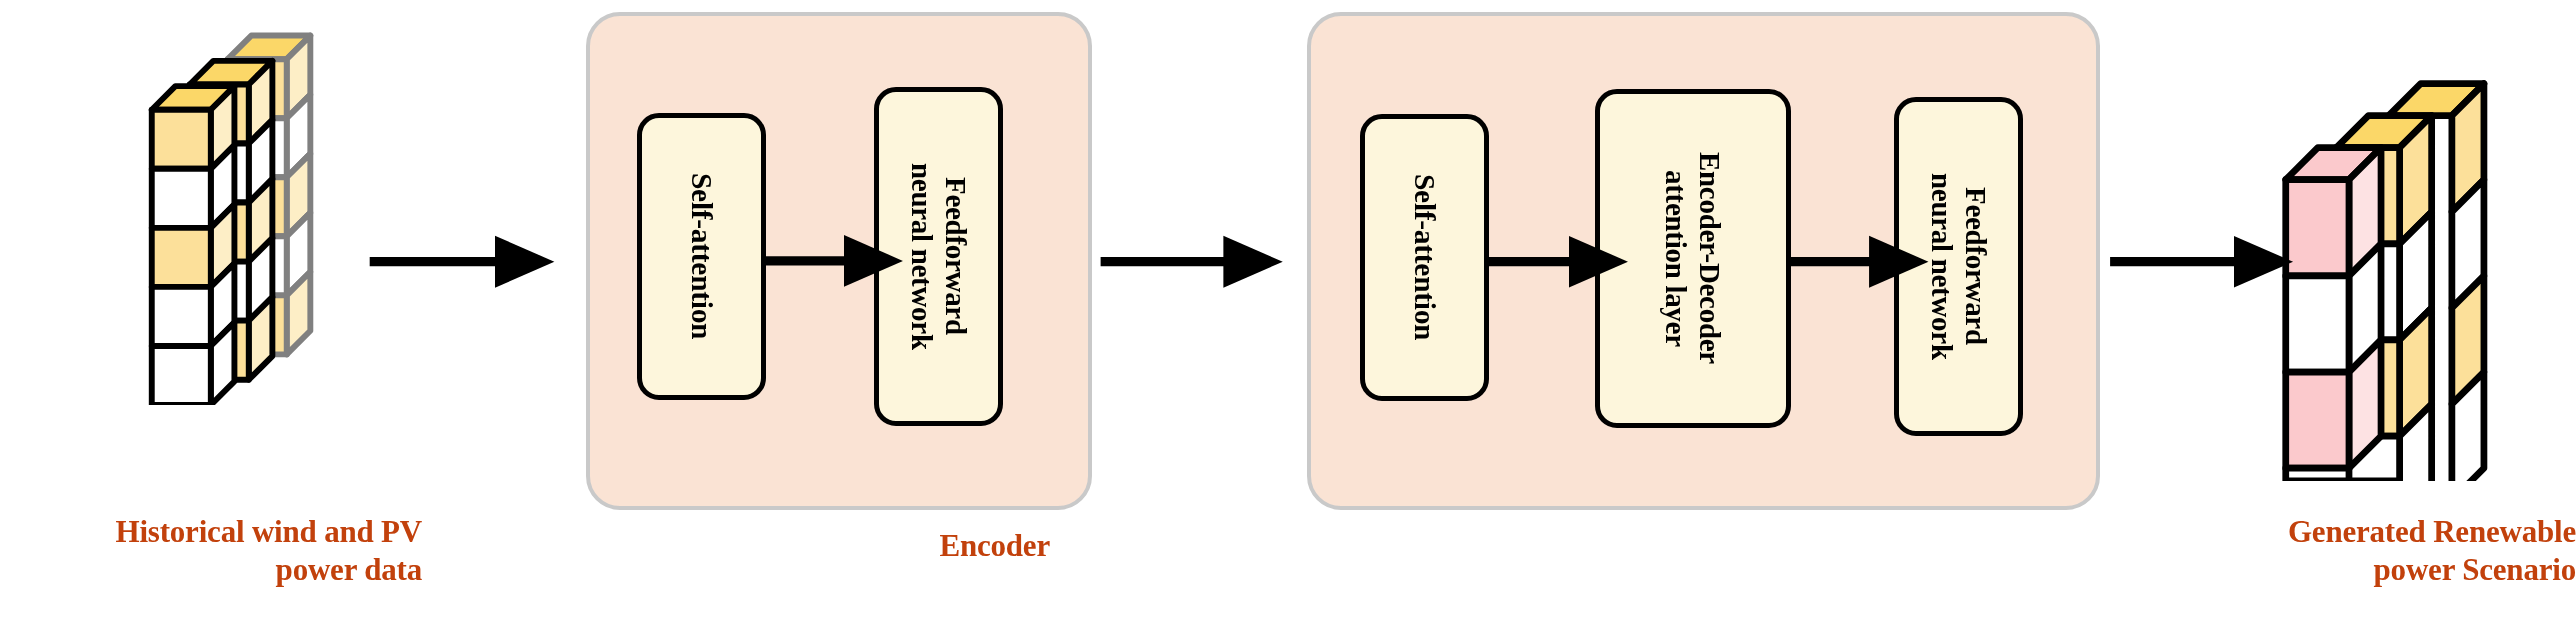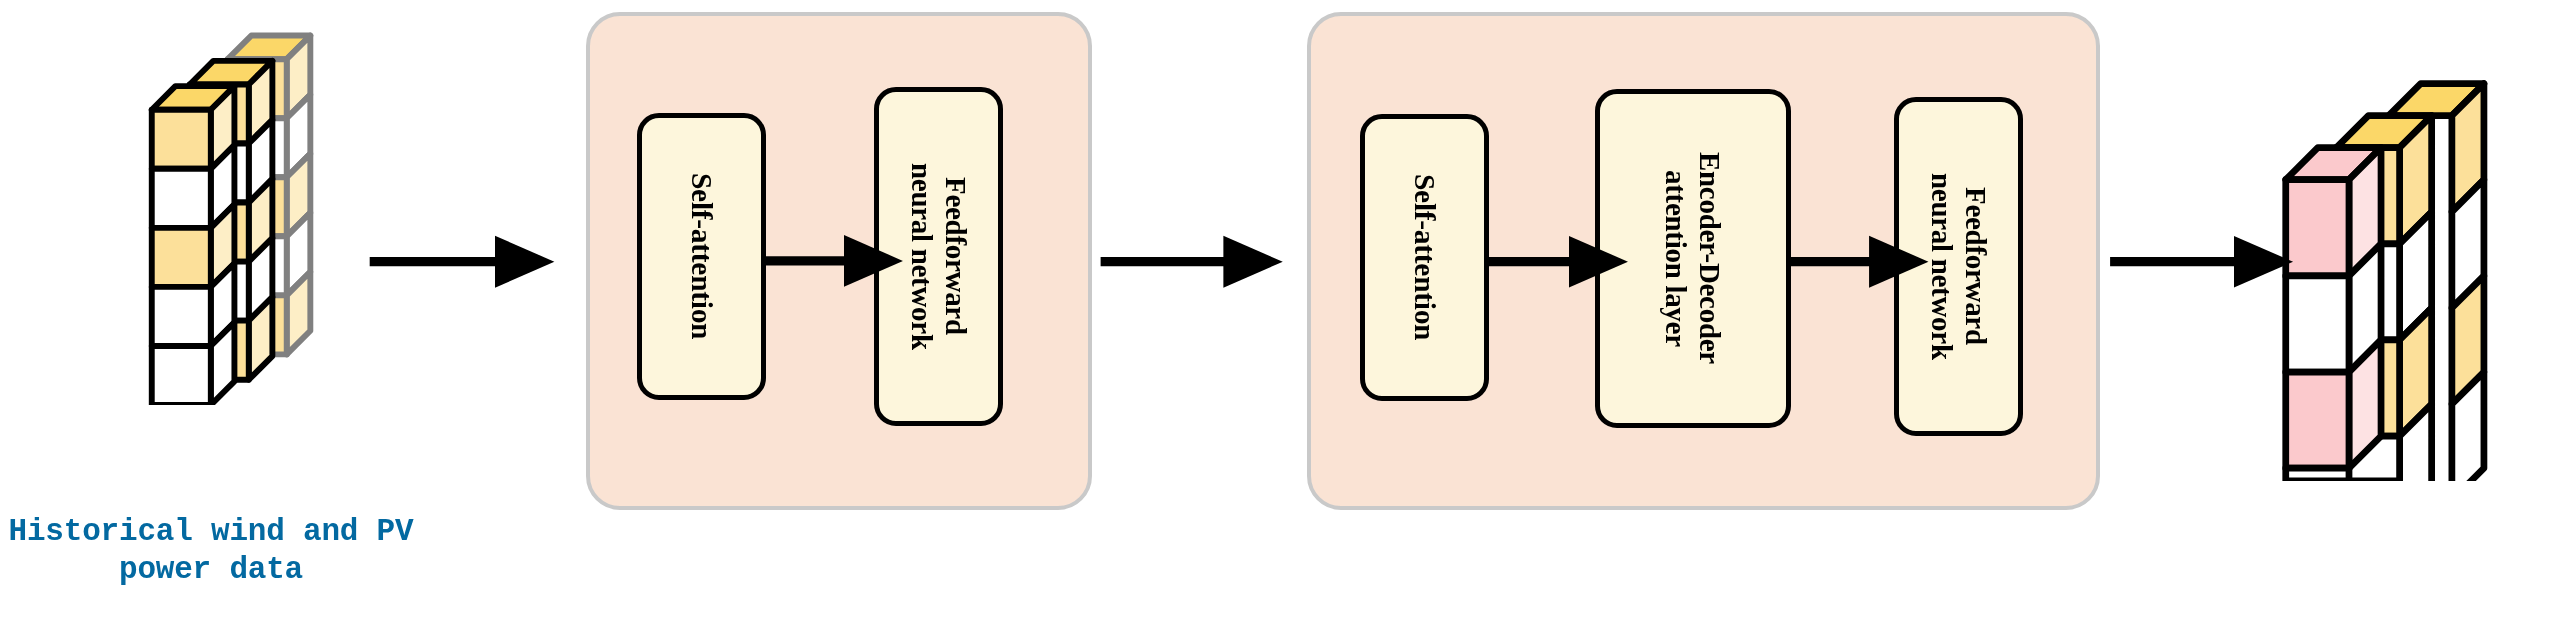--- a/index.html
+++ b/index.html
@@ -17,27 +17,26 @@
   #stage {
     position: relative;
     width: 2576px;
     height: 645px;
     background: #ffffff;
   }
 
   
   .caption {
     position: absolute;
-    text-align: center;
+    text-align: right;
     font-weight: bold;
-    color: #0369a1;
+    color: #c2410c;
     line-height: 1.22;
     letter-spacing: -0.2px;
     white-space: pre-line;
-    font-family: Liberation Mono, monospace;
   }
   .caption-lg { font-size: 31px; }
 
   
   .module {
     position: absolute;
     background: #fae3d4;
     border: 4.2px solid #c9c9c9;
     border-radius: 34px;
     box-sizing: border-box;
@@ -157,20 +156,21 @@
     <div class="block" style="left:47px; top:97px; width:129px; height:287px;">
       <span class="block-label">Self-attention</span>
     </div>
 
     <div class="block" style="left:284px; top:71px; width:129px; height:339px;">
       <span class="block-label two-line">Feedforward
 neural network</span>
     </div>
   </div>
 
+  <div class="caption caption-lg" style="left:628px; top:527px; width:422px;">Encoder</div>
 
   <div class="module" style="left:1307px; top:11.8px; width:793px; height:498px;">
 
     <div class="block" style="left:49px; top:98px; width:129px; height:287px;">
       <span class="block-label">Self-attention</span>
     </div>
 
     <div class="block" style="left:284px; top:73px; width:196px; height:339px;">
       <span class="block-label two-line">Encoder-Decoder
 attention layer</span>
@@ -208,20 +208,22 @@
         <polygon points="83,302 121,264 121,378 83,416" fill="#ffffff"></polygon>
         <polygon points="83,416 121,378 121,492 83,530" fill="#fde2e3"></polygon>
         <rect x="8" y="188" width="75" height="114" fill="#fbc9cc"></rect>
         <rect x="8" y="302" width="75" height="114" fill="#ffffff"></rect>
         <rect x="8" y="416" width="75" height="114" fill="#fbc9cc"></rect>
         <rect x="8" y="530" width="75" height="15" fill="#ffffff"></rect>
       </g>
     </svg>
   </div>
 
+  <div class="caption caption-lg" style="left:2144px; top:513px; width:432px;">Generated Renewable
+power Scenario</div>
 
   <svg id="arrows" xmlns="http://www.w3.org/2000/svg" viewBox="0 0 3052 764" width="2576" height="645">
     <defs>
       <marker id="ah" markerWidth="7" markerHeight="7" refX="1.6" refY="3.0" orient="auto" markerUnits="strokeWidth">
         <path d="M0,0.2 L6.4,3.0 L0,5.8 z" fill="#000000"></path>
       </marker>
     </defs>
 
     <line x1="438" y1="310" x2="604" y2="310" stroke="#000000" stroke-width="11" marker-end="url(#ah)"></line>
 

